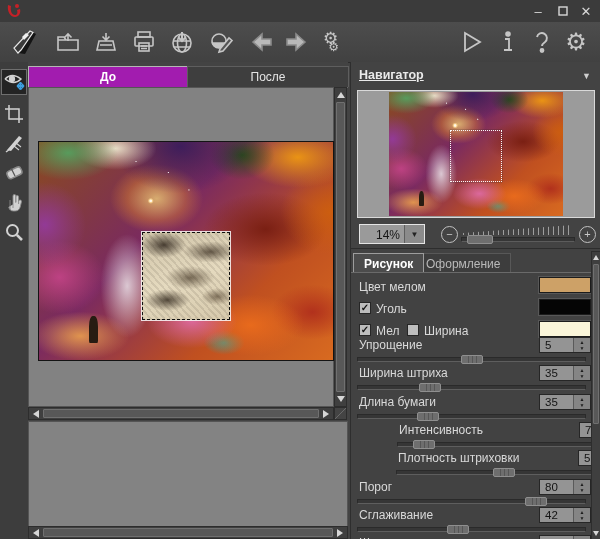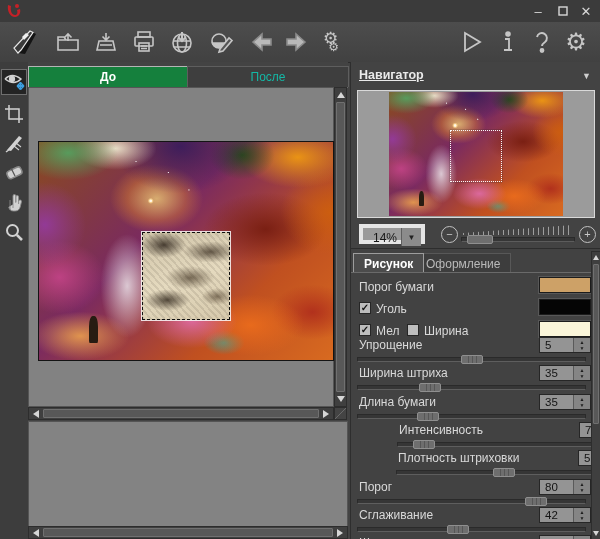--- a/index.html
+++ b/index.html
@@ -18,22 +18,22 @@
   .gear-glyph{color:#c6c6c6;}
   
   #tools{position:absolute;left:0;top:62px;width:28px;height:477px;background:#3d3d3d;border-right:1px solid #323232;}
   .tool{position:absolute;left:2px;width:24px;height:24px;display:flex;align-items:center;justify-content:center;}
   .tool.active{background:#242424;outline:1px solid #6f6f6f;}
   .tool svg{stroke:#d2d2d2;fill:none;stroke-width:1.5;}
   
   #left-area{position:absolute;left:28px;top:62px;width:320px;height:477px;background:#434343;}
   #tabbar{position:absolute;left:0;top:4px;width:320px;height:21px;background:#383838;border-bottom:1px solid #6a6a6a;}
   .vtab{position:absolute;top:0;height:20px;display:flex;align-items:center;justify-content:center;font-size:12px;}
-  #tab-before{left:0;width:158px;background:#15803d;border:1px solid #b5b5b5;border-bottom:none;color:#fff;font-weight:700;}
-  #tab-after{left:159px;width:160px;background:#3e3e3e;border:1px solid #5e5e5e;border-bottom:none;color:#14b8a6;}
+  #tab-before{left:0;width:158px;background:#a21caf;border:1px solid #b5b5b5;border-bottom:none;color:#fff;font-weight:700;}
+  #tab-after{left:159px;width:160px;background:#3e3e3e;border:1px solid #5e5e5e;border-bottom:none;color:#e5e5e5;}
   #viewport{position:absolute;left:0;top:25px;width:306px;height:320px;background:#828282;border:1px solid #555;box-sizing:border-box;}
   .painting{background:
     radial-gradient(circle 3px at 38% 27%, #fff8e8 30%, rgba(255,220,150,.85) 55%, rgba(230,140,60,0) 100%),
     radial-gradient(circle 1px at 44% 14%, #fff, rgba(255,255,255,0) 100%),
     radial-gradient(circle 1px at 51% 22%, #fff, rgba(255,255,255,0) 100%),
     radial-gradient(circle 1px at 33% 9%, #fff, rgba(255,255,255,0) 100%),
     radial-gradient(ellipse 24% 18% at 10% 5%, rgba(85,160,95,.95), rgba(85,160,95,0) 70%),
     radial-gradient(ellipse 20% 14% at 26% 3%, rgba(243,238,214,.9), rgba(243,238,214,0) 70%),
     radial-gradient(ellipse 32% 30% at 48% 2%, rgba(58,28,92,.95), rgba(58,28,92,0) 72%),
     radial-gradient(ellipse 22% 22% at 40% 26%, rgba(246,214,120,.75), rgba(232,140,44,.4) 45%, rgba(232,140,44,0) 72%),
@@ -78,21 +78,21 @@
   #hscroll2{left:0;top:464px;width:320px;height:13px;}
   
   #right-panel{position:absolute;left:350px;top:62px;width:250px;height:477px;background:#434343;border-left:1px solid #2e2e2e;box-sizing:border-box;}
   #nav-header{position:absolute;left:0;top:2px;width:250px;height:22px;}
   #nav-title{position:absolute;left:8px;top:4px;font-size:12.5px;font-weight:700;color:#e9e9e9;text-decoration:underline;}
   #nav-collapse{position:absolute;right:10px;top:7px;font-size:9px;color:#cfcfcf;}
   #nav-frame{position:absolute;left:6px;top:28px;width:238px;height:128px;background:#9b9b9b;border:1px solid #d9d9d9;box-sizing:border-box;}
   #nav-image{position:absolute;left:31px;top:1px;width:174px;height:124px;}
   #nav-select{position:absolute;left:35%;top:31%;width:29%;height:40%;border:1px dotted #fafafa;box-shadow:0 0 1px #222;}
   #zoom-row{position:absolute;left:0;top:162px;width:250px;height:22px;}
-  #zoom-combo{position:absolute;left:8px;top:0;width:66px;height:20px;background:#9a9a9a;border:4px solid #e5e5e5;box-sizing:border-box;}
+  #zoom-combo{position:absolute;left:8px;top:0;width:66px;height:20px;background:#9a9a9a;border:1px solid #e5e5e5;box-sizing:border-box;}
   #zoom-value{position:absolute;right:24px;top:3px;font-size:12px;color:#161616;}
   #zoom-dd{position:absolute;right:0;top:0;width:19px;height:18px;background:#8b8b8b;border-left:1px solid #5e5e5e;
            display:flex;align-items:center;justify-content:center;font-size:8px;color:#222;}
   .zoom-circle{position:absolute;top:2px;width:15px;height:15px;border:1.5px solid #c2c2c2;border-radius:50%;
                display:flex;align-items:center;justify-content:center;color:#c9c9c9;font-size:11px;line-height:1;}
   #zoom-minus{left:90px;} #zoom-plus{left:228px;}
   #zoom-ticks{position:absolute;left:112px;top:1px;width:110px;height:10px;
               background:repeating-linear-gradient(90deg,#9d9d9d 0 1px,transparent 1px 5px);
               clip-path:polygon(0 80%,100% 0,100% 100%,0 100%);}
   #zoom-track{position:absolute;left:110px;top:13px;width:114px;height:5px;background:#363636;border:1px solid #2a2a2a;border-bottom-color:#5c5c5c;box-sizing:border-box;}
@@ -317,21 +317,21 @@
       <div id="zoom-track"></div>
       <div id="zoom-handle"></div>
       <div class="zoom-circle" id="zoom-plus">+</div>
     </div>
 
     <div id="settings">
       <div class="stab" id="stab-decor">Оформление</div>
       <div class="stab" id="stab-drawing">Рисунок</div>
       <div id="stab-line"></div>
 
-      <div class="plabel" style="top:31px;">Порог бумаги</div>
+      <div class="plabel" style="top:31px;">Цвет мелом</div>
       <div class="swatch" style="top: 28px; background: rgb(205, 161, 103);" id="paper-swatch"></div>
 
       <div class="checkbox" style="left:8px;top:53px;" id="cb-charcoal">✓</div>
       <div class="plabel" style="left:25px;top:53px;">Уголь</div>
       <div class="swatch" style="top: 50px; background: rgb(5, 5, 5);" id="charcoal-swatch"></div>
 
       <div class="checkbox" style="left:8px;top:75px;" id="cb-chalk">✓</div>
       <div class="plabel" style="left:25px;top:75px;">Мел</div>
       <div class="checkbox" style="left:56px;top:75px;" id="cb-contours"></div>
       <div class="plabel" style="left:73px;top:75px;">Ширина</div>

